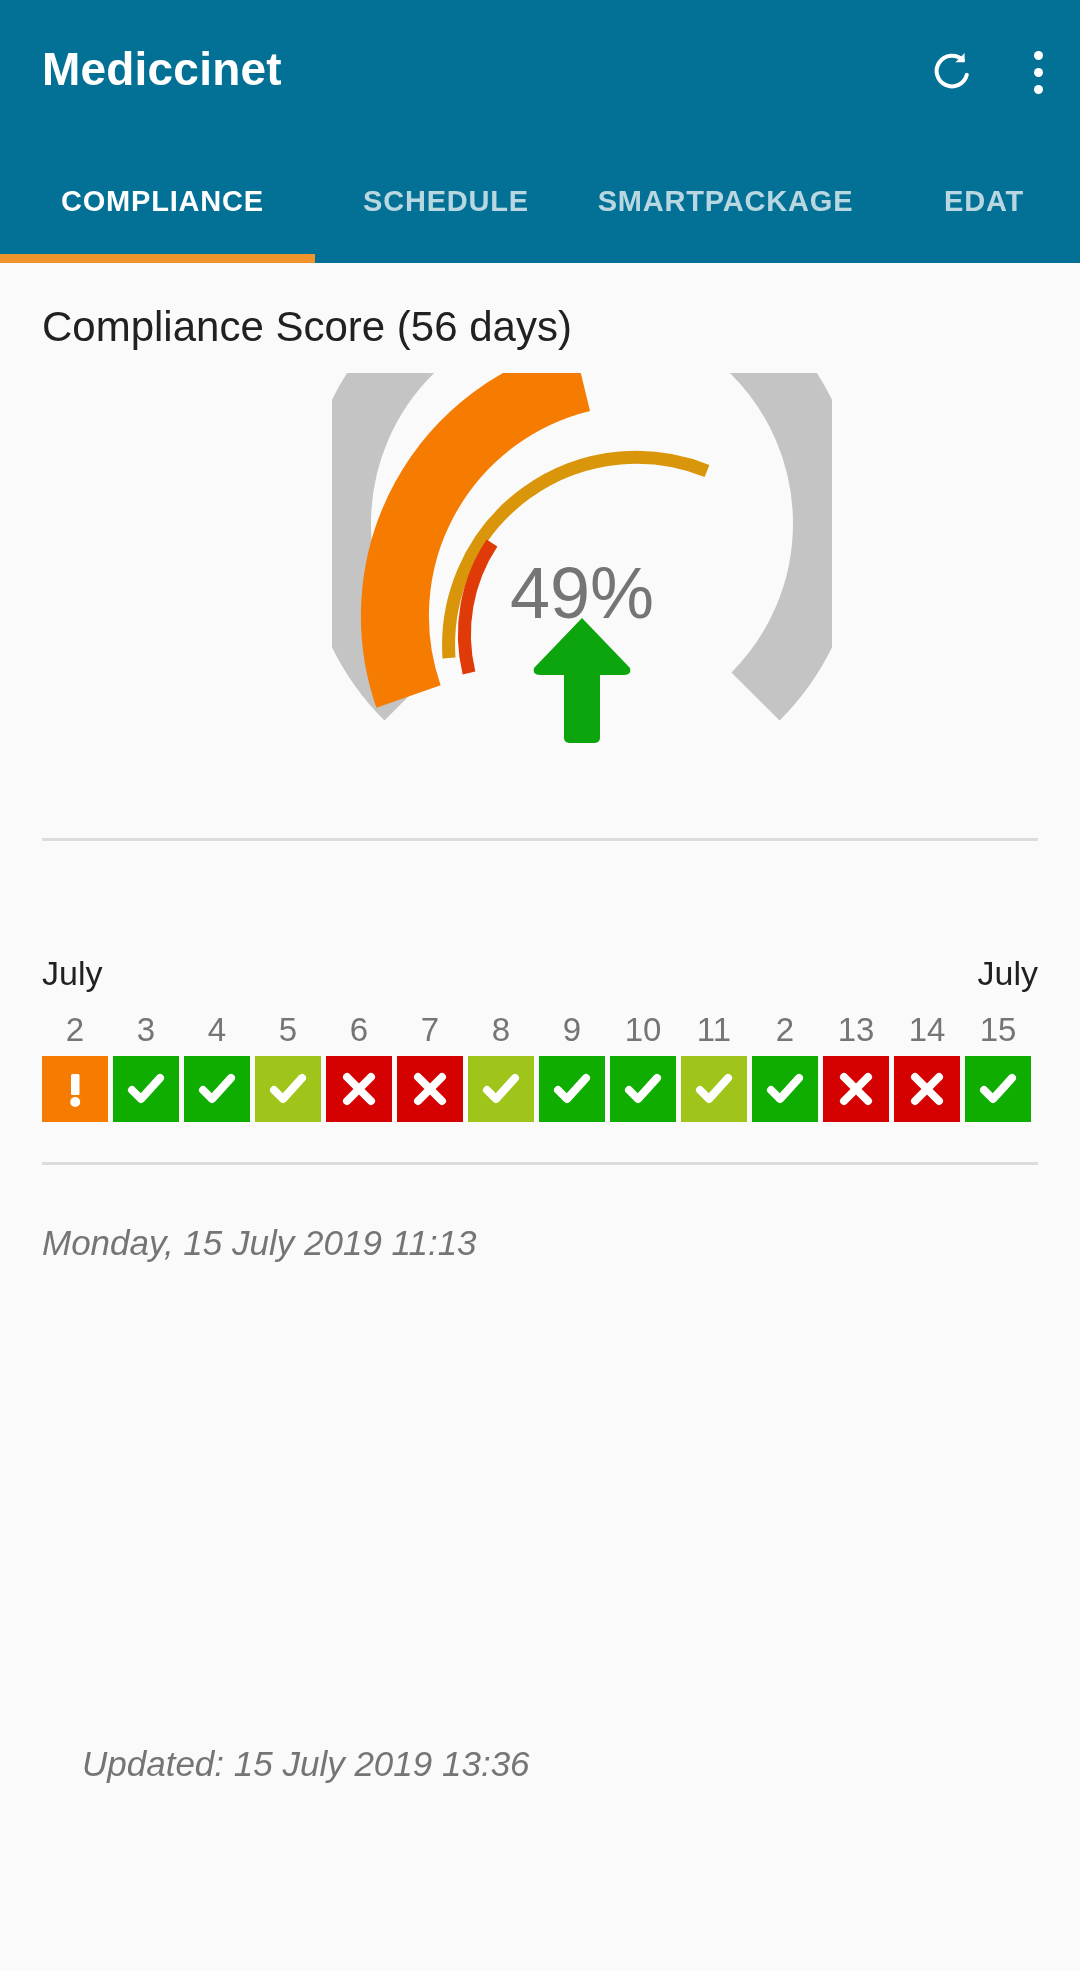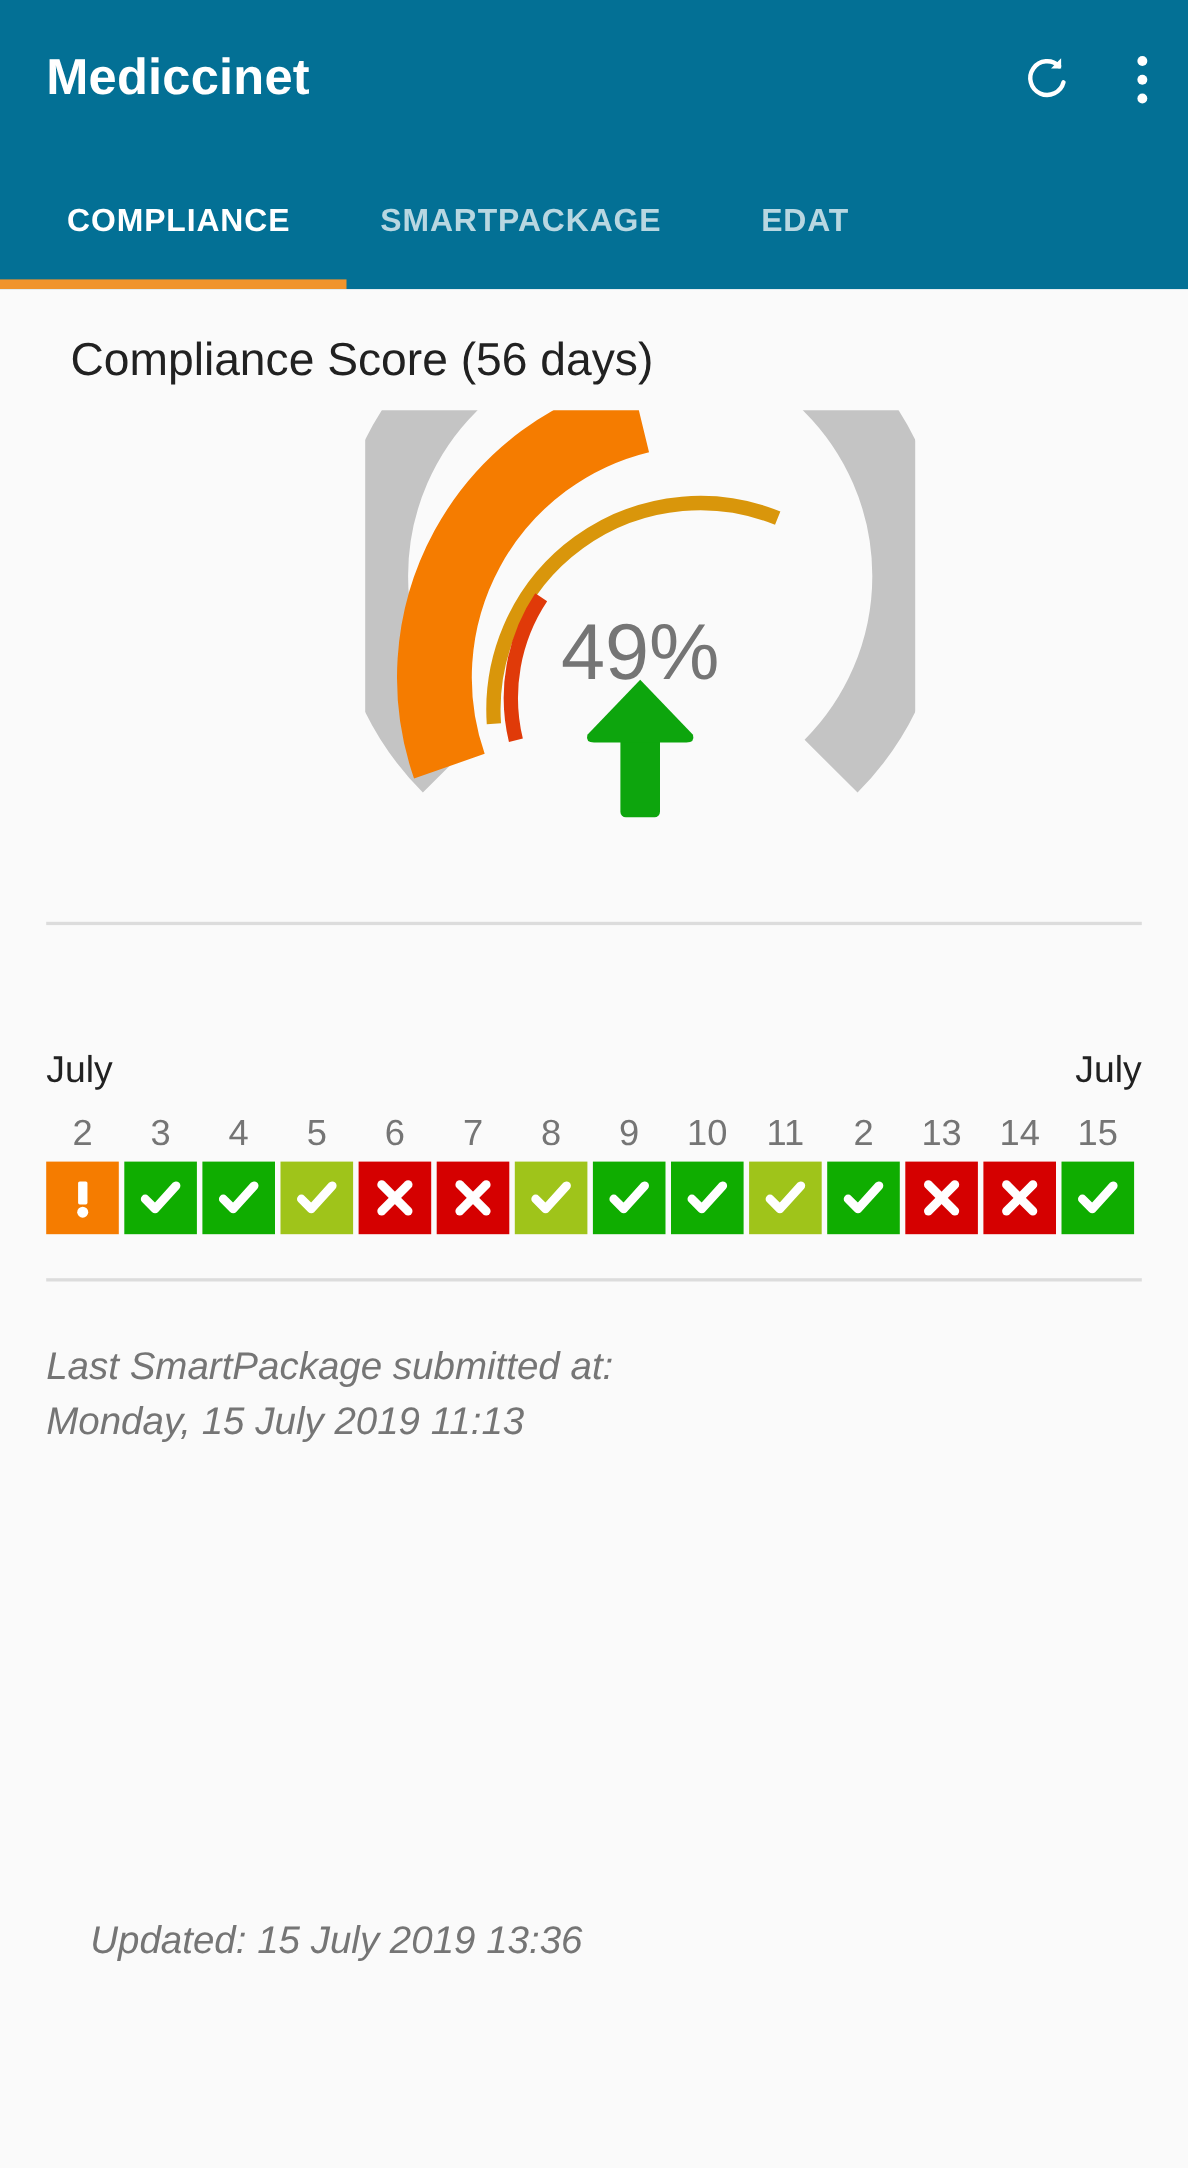--- a/index.html
+++ b/index.html
@@ -133,21 +133,21 @@
   }
 
   .section-title {
     position: absolute;
     left: 42px;
     font-size: 42px;
     color: #212121;
     line-height: 52px;
     white-space: nowrap;
   }
-  .title-score { top: 38px; margin-left: 22px; }
+  .title-score { top: 38px; }
   .title-daily { top: 620px; }
 
   
   .gauge-wrap {
     position: absolute;
     left: 0;
     top: 110px;
     width: 1080px;
     height: 400px;
     margin-left: 42px;
@@ -279,20 +279,23 @@
         </div>
       </div>
     </div>
 
     <div class="tabs">
       <div class="tabs-strip" id="tabs-strip">
           <div class="tab active" style="width: 315px;">
             <span>COMPLIANCE</span>
             <span class="tab-underline" style="background: rgb(240, 148, 43);"></span>
           </div>
+          <div class="tab" style="width: 252px;">
+            <span>SCHEDULE</span>
+          </div>
           <div class="tab" style="width: 307px;">
             <span>SMARTPACKAGE</span>
           </div>
           <div class="tab" style="width: 210px;">
             <span>EDAT</span>
           </div>
         </div>
     </div>
   </div>
 
@@ -444,19 +447,18 @@
             <svg width="48" height="48" viewBox="0 0 48 48">
               <path d="M10 25 L19 34 L38 13" stroke="#ffffff" stroke-width="8" fill="none" stroke-linecap="round" stroke-linejoin="round"></path>
             </svg>
           </div>
         </div>
       </div>
 
     <div class="divider divider-2"></div>
 
     <div class="submit-note">
-      <div>Last SmartPackage submitted at:</div>
       <div>Monday, 15 July 2019 11:13</div>
     </div>
 
     <div class="updated-note">Updated: 15 July 2019 13:36</div>
   </div>
 </div>
 
 </body></html>

